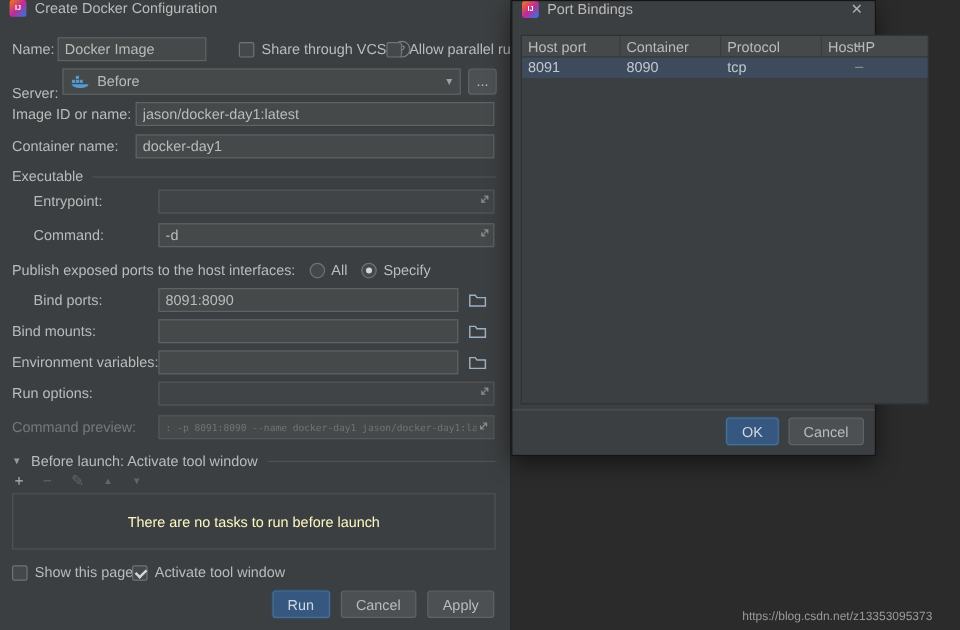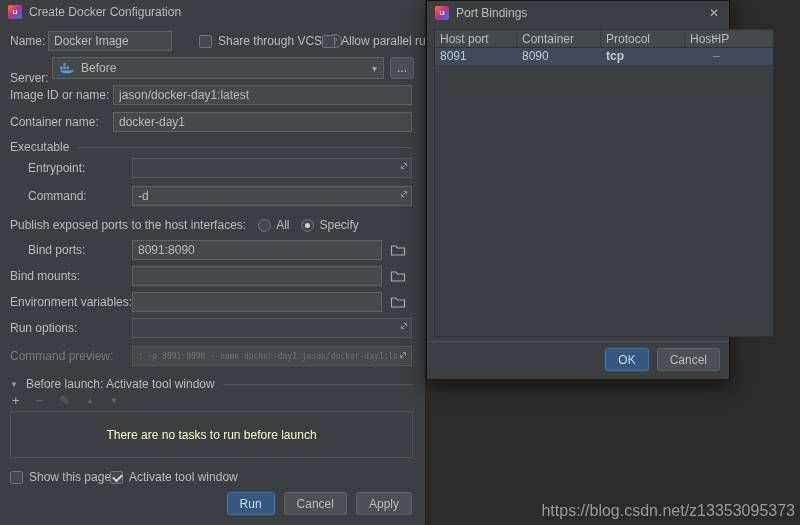--- a/index.html
+++ b/index.html
@@ -2,21 +2,21 @@
 <html><head>
 <meta charset="utf-8">
 <style>
   * { margin:0; padding:0; box-sizing:border-box; }
   html,body { background:#222; }
   body { font-family:"Liberation Sans","DejaVu Sans",sans-serif; }
   #screen { position:relative; width:800px; height:525px; background:#2b2b2b; overflow:hidden;
             font-size:12px; color:#bbbbbb; }
 
   .dlg { position:absolute; background:#3c3f41; }
-  .titlebar { display:flex; align-items:center; gap:7px; height:24px; padding:0 8px; }
+  .titlebar { display:flex; gap:7px; height:24px; padding:0 8px; }
   .logo { width:14px; height:14px; border-radius:2px; flex:0 0 14px;
           background:linear-gradient(135deg,#f97a12 0%,#c22a95 50%,#1f7fe8 100%);
           display:flex; align-items:center; justify-content:center;
           color:#fff; font-size:6px; font-weight:bold; }
   .title { color:#bbbbbb; font-size:12px; }
   .close { margin-left:auto; color:#afb1b3; font-size:12px; cursor:default; padding:0 2px; }
 
   .lbl { position:absolute; line-height:20px; white-space:nowrap; }
   .lbl.gray { color:#787878; }
 
@@ -78,21 +78,21 @@
   .td.last { flex:1; }
   .tstrip { position:absolute; right:4px; top:30px; width:18px; display:flex; flex-direction:column;
             gap:3px; align-items:center; }
   .tstrip span { font-size:14px; line-height:15px; color:#afb1b3; }
   .tstrip span.dim { color:#8a8c8e; }
   .rsep { position:absolute; left:0; right:0; bottom:37px; border-top:1px solid #505050; }
   .rbtns { position:absolute; right:9px; bottom:8px; display:flex; gap:8px; }
 
   .lbtns { position:absolute; right:13px; top:492px; display:flex; gap:9px; }
 
-  .watermark { position:absolute; right:5px; bottom:5px; color:#9a9a9a; font-size:16px; }
+  .watermark { position:absolute; right:23px; bottom:5px; color:#9a9a9a; font-size:10px; }
 </style>
 </head>
 <body>
 
 <div id="screen">
 
   <div class="dlg" style="left:0; top:0; width:426px; height:525px; border-right:1px solid #262626;">
 
     <div class="titlebar">
       <span class="logo">
@@ -259,21 +259,21 @@
     <div class="rtable">
       <div class="thead">
         <div class="th" style="width:82px;">Host port</div>
         <div class="th" style="width:84px;">Container port</div>
         <div class="th" style="width:84px;">Protocol</div>
         <div class="th last">Host IP</div>
       </div>
       <div class="trow selected">
         <div class="td" style="width:82px;">8091</div>
         <div class="td" style="width:84px;">8090</div>
-        <div class="td" style="width:84px;font-weight:bold;">tcp</div>
+        <div class="td" style="width:84px;">tcp</div>
         <div class="td last"></div>
       </div>
     </div>
 
     <div class="tstrip">
       <span>+</span>
       <span class="dim">−</span>
     </div>
 
     <div class="rsep"></div>

